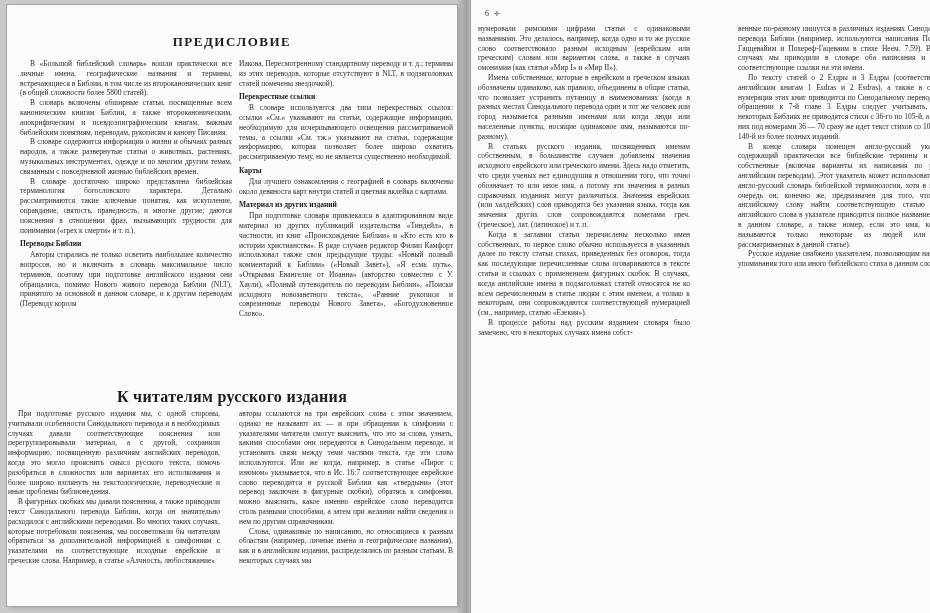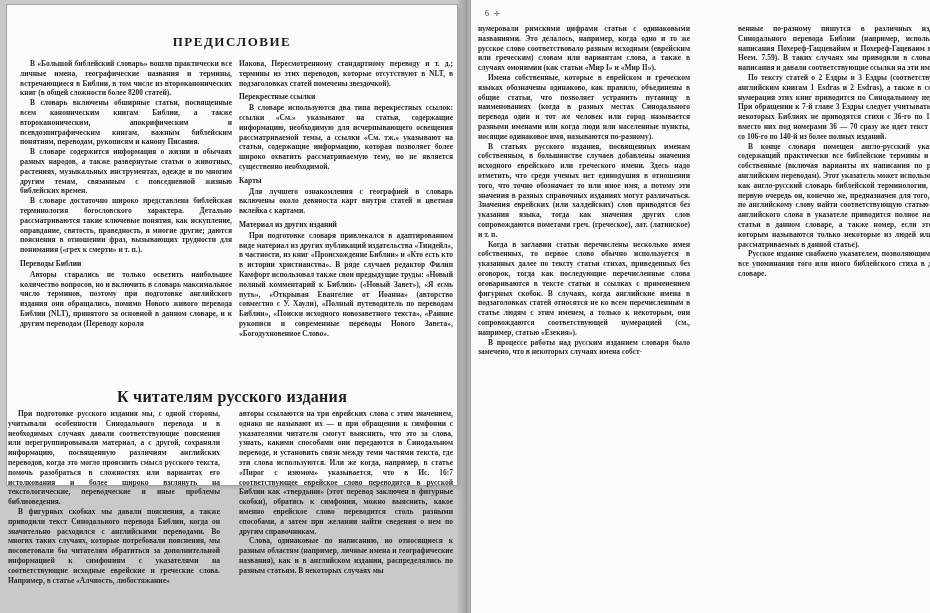--- a/index.html
+++ b/index.html
@@ -1,26 +1,26 @@
 <!DOCTYPE html>
 <html lang="ru"><head>
 <meta charset="utf-8">
 <style>
   html,body{margin:0;padding:0;width:930px;height:613px;overflow:hidden;}
   body{background:#c9c9c9;position:relative;font-family:"Liberation Serif","DejaVu Serif",serif;color:#2b2b2b;}
   .page{position:absolute;background:#fcfcfb;}
-  #page-left{left:7px;top:5px;width:450px;height:480px;box-shadow:0 0 0 1px #a5a5a5,2px 2px 4px rgba(0,0,0,.18);}
+  #page-left{left:7px;top:5px;width:450px;height:601px;box-shadow:0 0 0 1px #a5a5a5,2px 2px 4px rgba(0,0,0,.18);}
   #page-right{left:471px;top:0;width:459px;height:613px;box-shadow:-1px 0 0 0 #9a9a9a;}
   .gutter{position:absolute;left:457px;top:0;width:14px;height:613px;
           background:linear-gradient(90deg,#c2c2c2 0%,#b3b3b3 35%,#9d9d9d 70%,#c6c6c6 100%);}
   .sec-title{position:absolute;left:0;width:100%;text-align:center;font-weight:bold;color:#1d1d1d;line-height:1;}
   #preface-title{top:30px;font-size:13px;letter-spacing:1.5px;}
   #readers-title{top:384px;font-size:16px;letter-spacing:.3px;}
   .col{position:absolute;font-size:7.5px;line-height:9.8px;text-align:justify;overflow:hidden;}
-  .col p{margin:0;text-indent:10px;font-weight:bold;}
+  .col p{margin:0;text-indent:10px;}
   .col p.noindent{text-indent:0;}
   .col h3{margin:4px 0 1px;font-size:7.5px;line-height:9.8px;font-weight:bold;color:#1d1d1d;}
   
   #preface-col1{left:13px;top:54px;width:212px;height:322px;}
   #preface-col2{left:232px;top:54px;width:214px;height:322px;}
   
   #readers-col1{left:1px;top:404px;width:212px;height:196px;}
   #readers-col2{left:232px;top:404px;width:214px;height:196px;}
   
   .pagehead{position:absolute;left:14px;top:9px;font-size:8px;color:#333;}
@@ -29,21 +29,21 @@
   #right-col2{left:231px;top:24px;width:215px;height:345px;margin-left:36px;}
 </style>
 </head>
 <body>
 
 <div class="gutter"></div>
 
 <div class="page" id="page-left">
   <div class="sec-title" id="preface-title">ПРЕДИСЛОВИЕ</div>
   <div class="col" id="preface-col1">
-      <p>В «Большой библейский словарь» вошли практически все личные имена, географические названия и термины, встречающиеся в Библии, в том числе из второканонических книг (в общей сложности более 8200 статей).</p>
+      <p>В «Большой библейский словарь» вошли практически все личные имена, географические названия и термины, встречающиеся в Библии, в том числе из второканонических книг (в общей сложности более 5800 статей).</p>
       <p>В словарь включены обширные статьи, посвященные всем каноническим книгам Библии, а также второканоническим, апокрифическим и псевдоэпиграфическим книгам, важным библейским понятиям, переводам, рукописям и канону Писания.</p>
       <p>В словаре содержится информация о жизни и обычаях разных народов, а также развернутые статьи о животных, растениях, музыкальных инструментах, одежде и по многим другим темам, связанным с повседневной жизнью библейских времен.</p>
       <p>В словаре достаточно широко представлена библейская терминология богословского характера. Детально рассматриваются такие ключевые понятия, как искупление, оправдание, святость, праведность, и многие другие; даются пояснения в отношении фраз, вызывающих трудности для понимания («грех к смерти» и т. п.).</p>
       <h3>Переводы Библии</h3>
       <p>Авторы старались не только осветить наибольшее количество вопросов, но и включить в словарь максимальное число терминов, поэтому при подготовке английского издания они обращались, помимо Нового живого перевода Библии (NLT), принятого за основной в данном словаре, и к другим переводам (Переводу короля</p>
     </div>
   <div class="col" id="preface-col2">
       <p class="noindent">Иакова, Пересмотренному стандартному переводу и т. д.; термины из этих переводов, которые отсутствуют в NLT, в подзаголовках статей помечены звездочкой).</p>
       <h3>Перекрестные ссылки</h3>
       <p>В словаре используются два типа перекрестных ссылок: ссылки «См.» указывают на статьи, содержащие информацию, необходимую для исчерпывающего освещения рассматриваемой темы, а ссылки «См. тж.» указывают на статьи, содержащие информацию, которая позволяет более широко охватить рассматриваемую тему, но не является существенно необходимой.</p>

